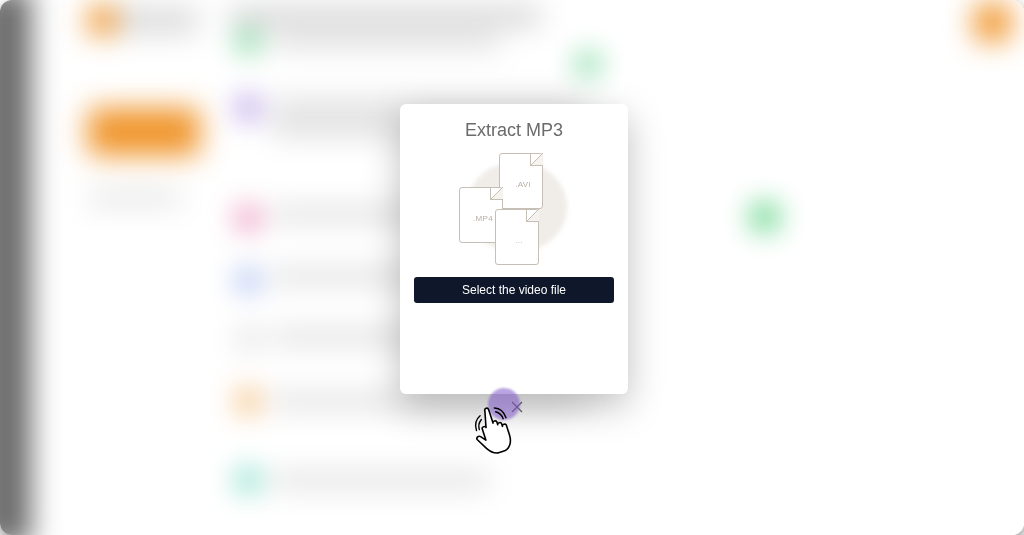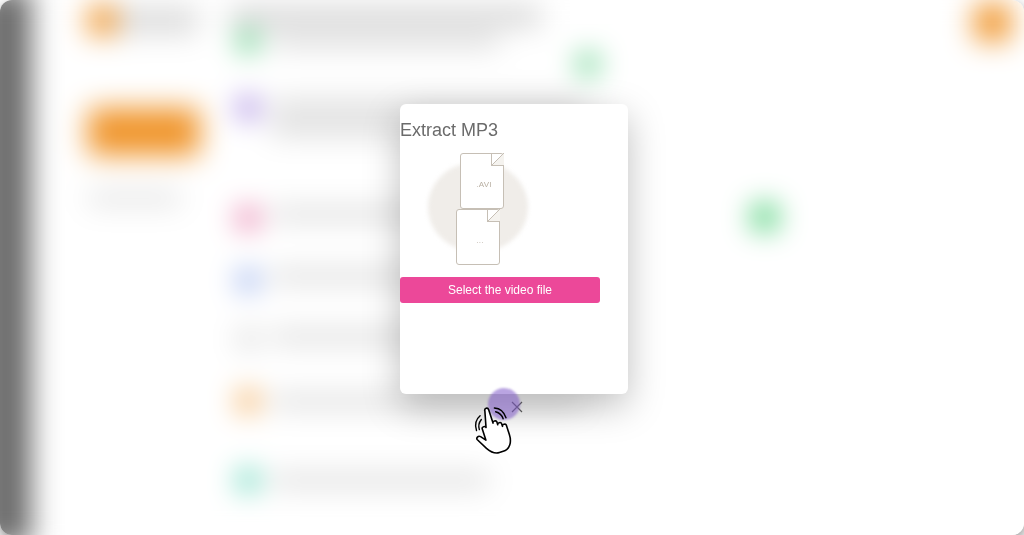--- a/index.html
+++ b/index.html
@@ -27,33 +27,33 @@
   .bg .lC{left:280px;top:106px;width:300px;height:12px}
   .bg .lD{left:280px;top:126px;width:320px}
   .bg .lE{left:280px;top:210px;width:230px;height:12px}
   .bg .lF{left:280px;top:270px;width:260px;height:12px}
   .bg .lG{left:280px;top:328px;width:210px;height:12px}
   .bg .lH{left:280px;top:390px;width:300px;height:12px}
   .bg .lI{left:280px;top:466px;width:210px;height:12px}
   .bg .lJ{left:104px;top:196px;width:90px;height:10px}
 
   
-  .modal{position:absolute;left:400px;top:104px;width:228px;height:290px;background:#fff;border-radius:6px;box-shadow:0 12px 36px rgba(0,0,0,.25);text-align:center;display:flex;flex-direction:column;align-items:flex-start}
+  .modal{position:absolute;left:400px;top:104px;width:228px;height:290px;background:#fff;border-radius:6px;box-shadow:0 12px 36px rgba(0,0,0,.25);text-align:center;display:flex;flex-direction:column;align-items:center}
   .modal h1{margin:16px 0 6px;font-weight:400;color:#6b6b6b;font-size:18px}
   .files{position:relative;width:150px;height:120px;margin-top:4px}
   .blob{position:absolute;left:28px;top:12px;width:100px;height:88px;background:#f0ede9;border-radius:50%/55%;filter:blur(2px)}
   .file{position:absolute;width:44px;height:56px;border:1px solid #c6bfb5;border-radius:3px;background:#fff;box-sizing:border-box}
   .file::before{content:"";position:absolute;top:-1px;right:-1px;width:12px;height:12px;background:linear-gradient(135deg,transparent 49%,#c6bfb5 50% 52%,#f5f3ef 53%);border-bottom:1px solid #c6bfb5;border-left:1px solid #c6bfb5}
   .file span{position:absolute;left:4px;right:0;top:26px;font-size:8px;color:#b8afa2;letter-spacing:.3px}
   .file.f-avi{left:60px;top:2px}
   .file.f-mp4{left:20px;top:36px}
   .file.f-mov{left:94px;top:30px}
   .file.f-dots{left:56px;top:58px}
 
-  .select-btn{width:200px;height:26px;margin-top:6px;border:none;border-radius:3px;background:#ec4899;color:#fff;font-size:12px;cursor:pointer;position:relative;z-index:2}
+  .select-btn{width:200px;height:26px;margin-top:6px;border:none;border-radius:3px;background:#0f172a;color:#fff;font-size:12px;cursor:pointer;position:relative;z-index:2}
 
   .pointer{position:absolute;left:466px;top:394px;width:64px;height:78px;z-index:5;pointer-events:none}
   .pointer .glow{position:absolute;left:22px;top:-6px;width:32px;height:32px;border-radius:50%;background:rgba(128,90,200,.55);filter:blur(1px)}
   .pointer svg{position:absolute;left:0;top:0}
 
   .close{position:absolute;left:506px;top:396px;width:22px;height:22px;display:flex;align-items:center;justify-content:center;color:#555;cursor:pointer;font-size:15px;z-index:3}
 </style>
 </head>
 <body>
 
@@ -87,20 +87,23 @@
   </div>
 
   <div class="modal">
     <h1>Extract MP3</h1>
 
     <div class="files">
       <div class="blob"></div>
       <div class="file f-avi">
           <span>.AVI</span>
         </div>
+      <div class="file f-mp4">
+          <span>.MP4</span>
+        </div>
       <div class="file f-dots">
           <span>...</span>
         </div>
     </div>
 
     <button class="select-btn">Select the video file</button>
   </div>
 
   <div class="close">
     <span>

